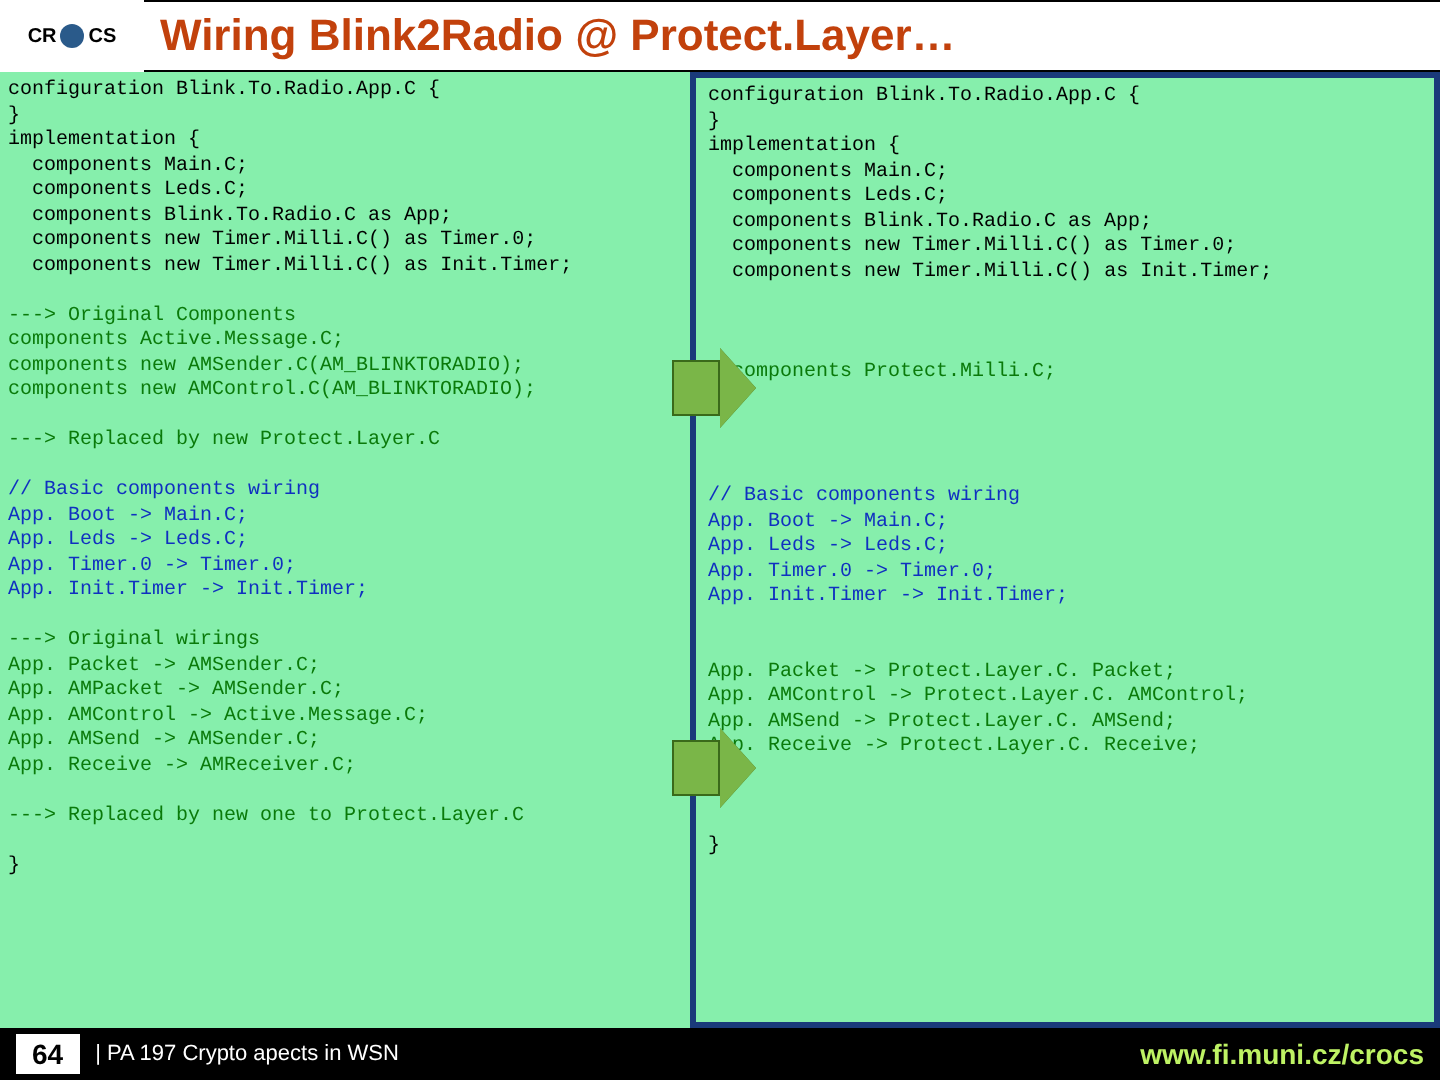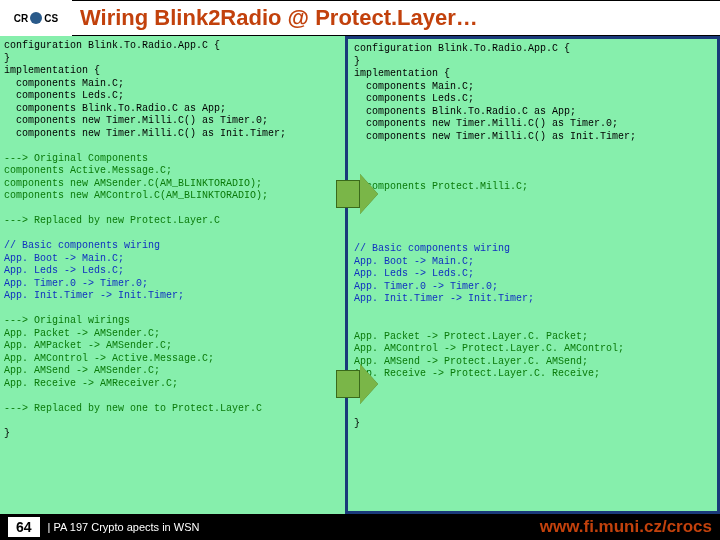--- a/index.html
+++ b/index.html
@@ -16,21 +16,21 @@
   .col-right { flex: 1; color: #000; border: 3px solid #1a3a7a; padding: 4px 6px; }
   .bold { font-weight: normal; }
   .green { color: #0a7a0a; }
   .blue { color: #1030c0; }
   .arrow { position: absolute; left: 336px; height: 40px; display: flex; align-items: center; z-index: 5; }
   .arrow-body { width: 24px; height: 28px; background: #7ab648; border: 1px solid #3a6a1a; }
   .arrow-head { width: 0; height: 0; border-top: 20px solid transparent; border-bottom: 20px solid transparent; border-left: 18px solid #7ab648; position: relative; }
   .arrow-head::before { content: ""; position: absolute; left: -18px; top: -20px; width: 0; height: 0; border-top: 20px solid transparent; border-bottom: 20px solid transparent; border-left: 18px solid #3a6a1a; z-index: -1; }
   .footer { height: 26px; background: #000; color: #fff; display: flex; align-items: center; font-size: 11px; padding: 0 8px; }
   .slide-num { background: #fff; color: #000; font-weight: bold; font-size: 14px; padding: 2px 8px; margin-right: 8px; }
-  .footer-right { margin-left: auto; font-weight: bold; font-size: 17px; color: #c2410c; }
+  .footer-right { margin-left: auto; font-weight: bold; font-size: 14px; color: #bef264; }
 </style>
 </head>
 <body>
 
 <div class="slide">
   <div class="header">
     <div class="logo">
       <span class="logo-text">CR<span class="logo-circle"></span>CS</span>
     </div>
     <div class="title">Wiring Blink2Radio @ Protect.Layer…</div>

